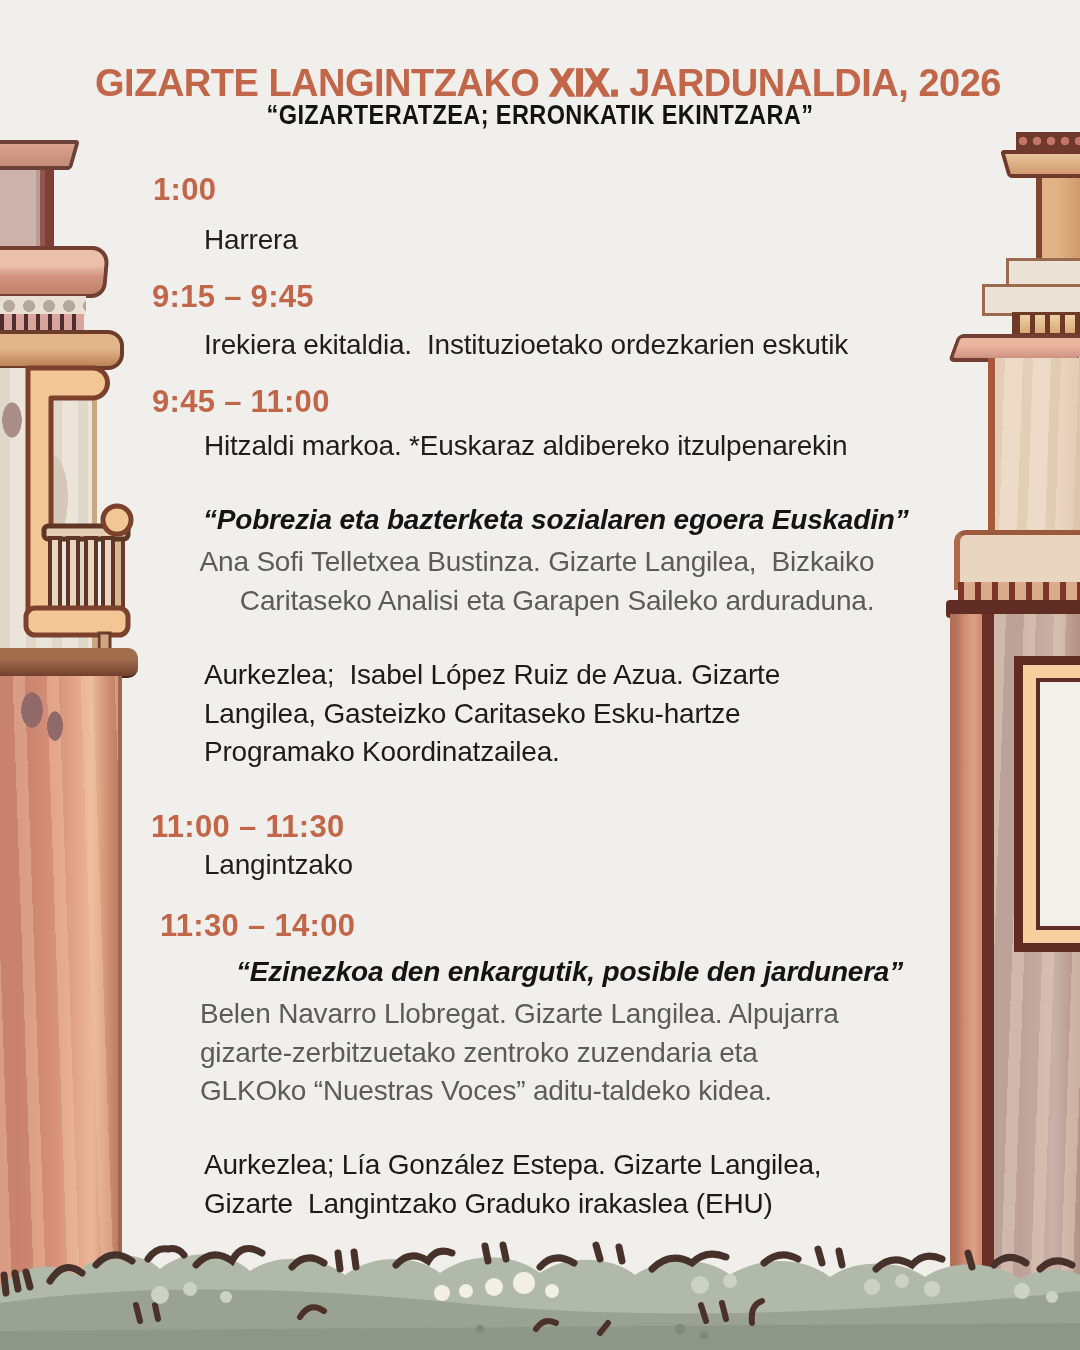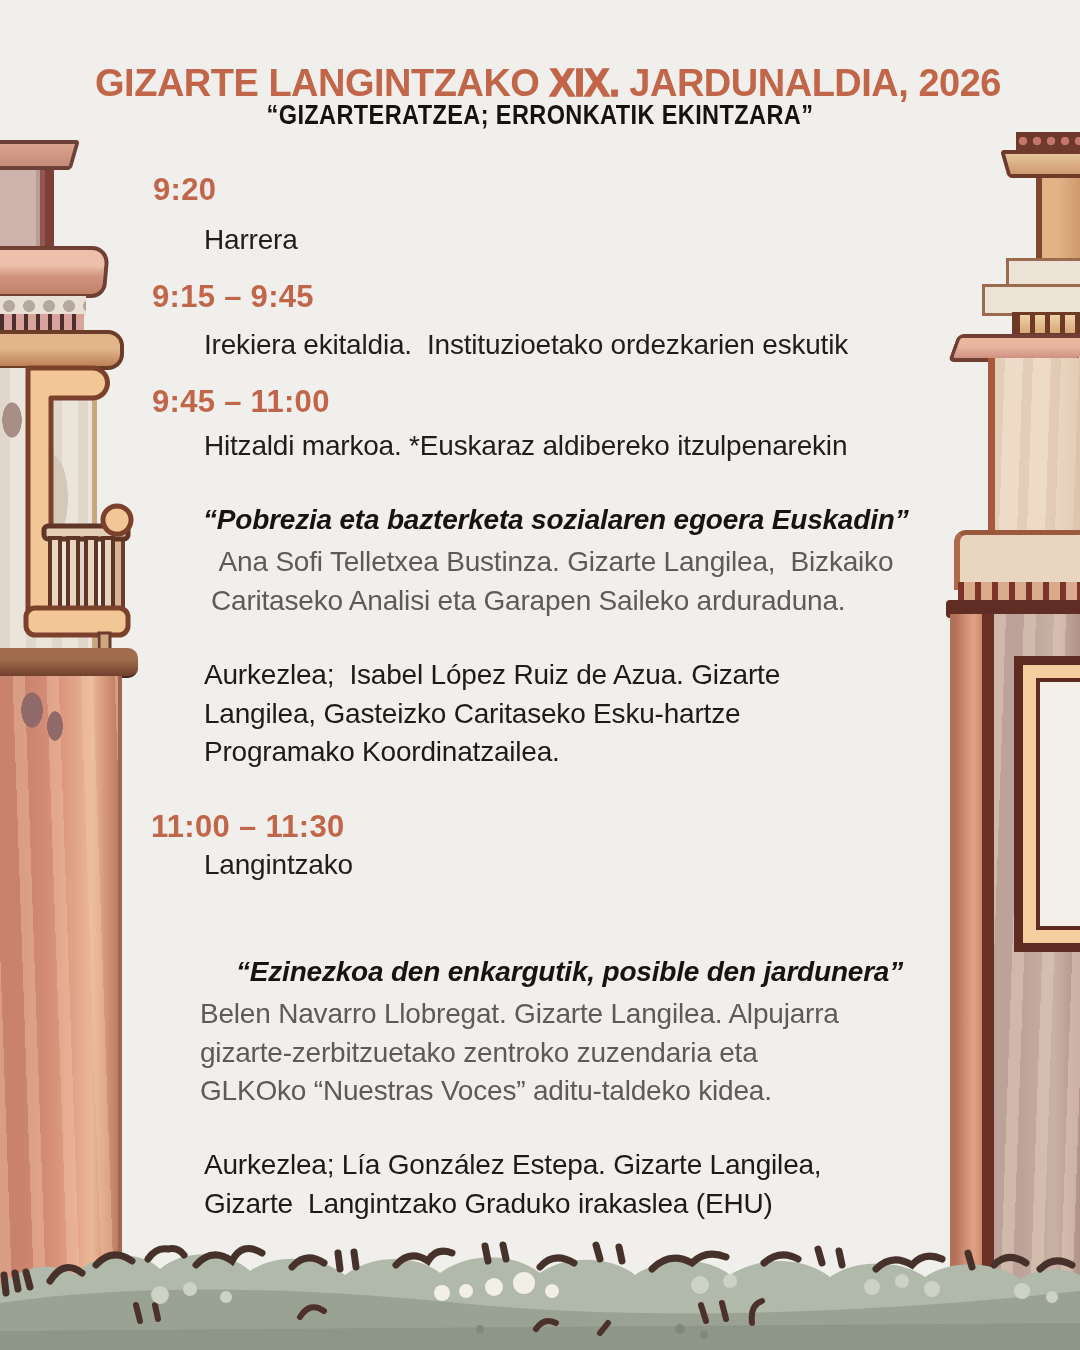--- a/index.html
+++ b/index.html
@@ -22,21 +22,21 @@
   
   .time{font-size:31px;font-weight:bold;color:#c2664a;letter-spacing:0.3px;z-index:3;white-space:pre;}
   .body-line{font-size:28px;color:#201d1b;letter-spacing:-0.2px;z-index:3;white-space:pre;}
   .talk-title{font-size:28px;font-weight:bold;font-style:italic;color:#161412;letter-spacing:-0.2px;z-index:3;white-space:pre;}
   .speaker{font-size:28px;color:#5c5b58;letter-spacing:-0.2px;line-height:38.5px;white-space:pre-wrap;z-index:3;}
   .presenter{font-size:28px;color:#1d1a18;letter-spacing:-0.2px;line-height:38.5px;white-space:pre-wrap;z-index:3;}
 
   .t0{left:153px;top:172px;} .b0{left:204px;top:224px;}
   .t1{left:152px;top:279px;} .b1{left:204px;top:329px;}
   .t2{left:152px;top:384px;} .b2{left:204px;top:430px;}
-  .tt1{left:203px;top:504px;} .sp1{left:211px;top:543px;} .pr1{left:204px;top:656px;}
+  .tt1{left:203px;top:504px;} .sp1{left:192px;top:543px;text-align:right;} .pr1{left:204px;top:656px;}
   .t3{left:151px;top:809px;} .b3{left:204px;top:849px;}
   .t4{left:160px;top:908px;}
   .tt2{left:203px;top:956px;margin-left:33px;} .sp2{left:200px;top:995px;} .pr2{left:204px;top:1146px;}
 
   
   .lb-cap{left:-18px;top:140px;width:98px;height:30px;z-index:1;
     background:linear-gradient(180deg,#dba48e,#c58a79);
     border:4px solid #6d4038;border-radius:4px;
     transform:skewX(-16deg);transform-origin:0 0;}
   .lb-chimney{left:0;top:166px;width:54px;height:86px;z-index:1;
@@ -226,38 +226,39 @@
     </g>
   </svg>
 
   <h1 class="abs title" style="margin:8px;padding-left:16px;">
     <span>GIZARTE LANGINTZAKO </span><span class="num">XIX.</span><span> JARDUNALDIA, 2026</span>
   </h1>
   <div class="abs subtitle">
     <span>“GIZARTERATZEA; ERRONKATIK EKINTZARA”</span>
   </div>
 
-  <div class="abs time t0">9:20</div>
+  <div class="abs time t0">1:00</div>
   <div class="abs body-line b0">Harrera</div>
 
   <div class="abs time t1">9:15 – 9:45</div>
   <div class="abs body-line b1">Irekiera ekitaldia.  Instituzioetako ordezkarien eskutik</div>
 
   <div class="abs time t2">9:45 – 11:00</div>
   <div class="abs body-line b2">Hitzaldi markoa. *Euskaraz aldibereko itzulpenarekin</div>
   <div class="abs talk-title tt1">“Pobrezia eta bazterketa sozialaren egoera Euskadin”</div>
   <div class="abs speaker sp1"> Ana Sofi Telletxea Bustinza. Gizarte Langilea,  Bizkaiko
 Caritaseko Analisi eta Garapen Saileko arduraduna.</div>
   <div class="abs presenter pr1">Aurkezlea;  Isabel López Ruiz de Azua. Gizarte
 Langilea, Gasteizko Caritaseko Esku-hartze
 Programako Koordinatzailea.</div>
 
   <div class="abs time t3">11:00 – 11:30</div>
   <div class="abs body-line b3">Langintzako</div>
 
+  <div class="abs time t4">11:30 – 14:00</div>
   <div class="abs talk-title tt2">“Ezinezkoa den enkargutik, posible den jardunera”</div>
   <div class="abs speaker sp2">Belen Navarro Llobregat. Gizarte Langilea. Alpujarra
 gizarte-zerbitzuetako zentroko zuzendaria eta
 GLKOko “Nuestras Voces” aditu-taldeko kidea.</div>
   <div class="abs presenter pr2">Aurkezlea; Lía González Estepa. Gizarte Langilea,
 Gizarte  Langintzako Graduko irakaslea (EHU)</div>
 
 </div>
 
 </body></html>

